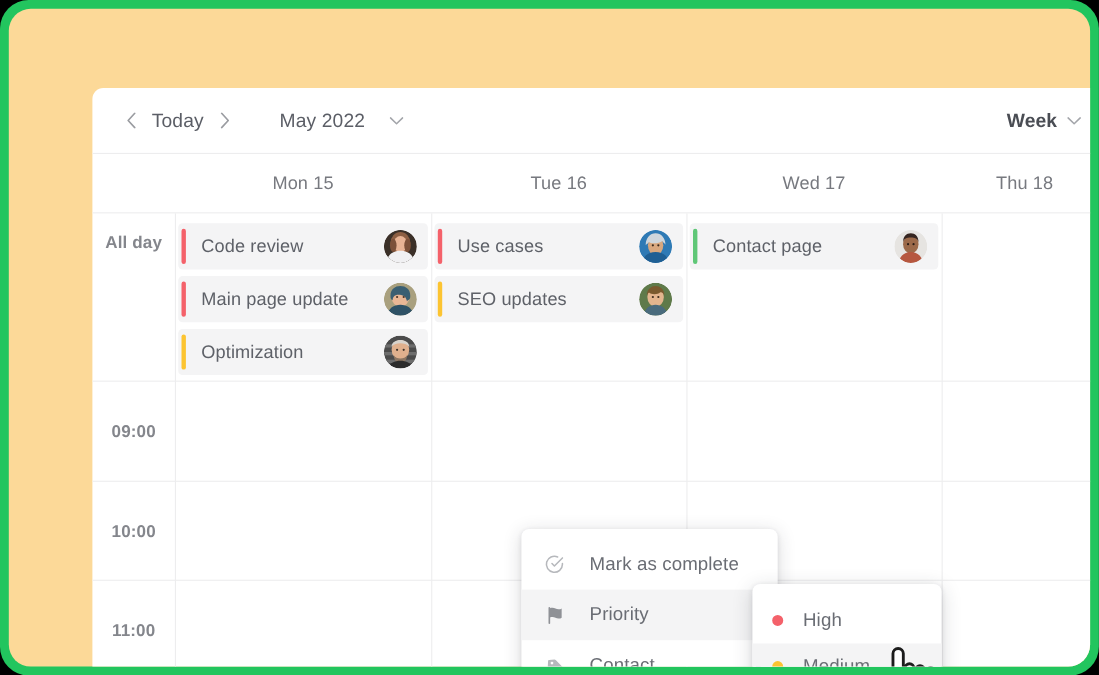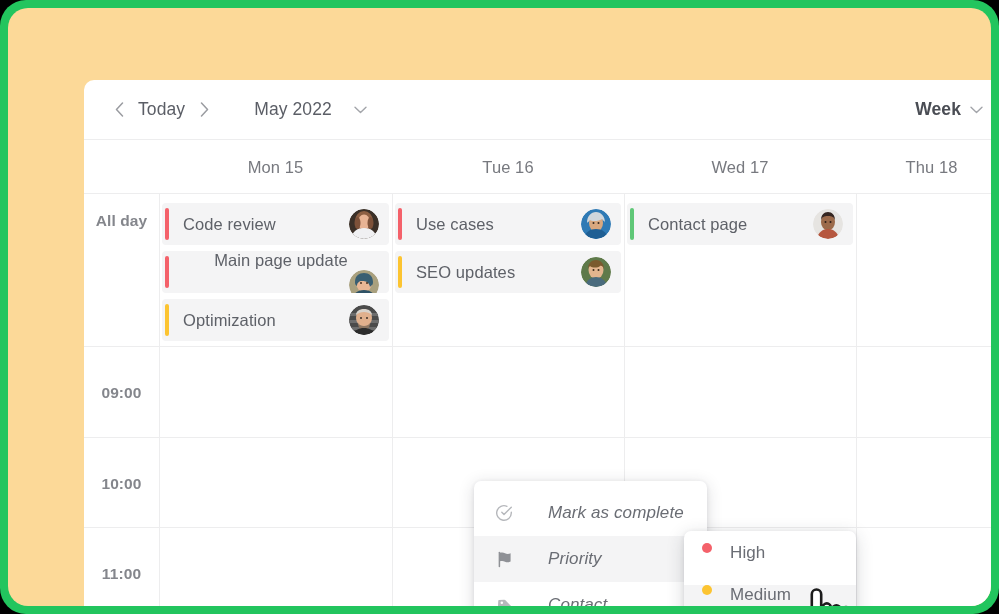--- a/index.html
+++ b/index.html
@@ -188,25 +188,24 @@
   .mi.active { background: #f4f4f5; }
   .mi .micon {
     width: 20px; height: 20px;
     flex: 0 0 20px;
     display: flex; align-items: center; justify-content: center;
     color: #b6b8bc;
   }
   .mi.active .micon { color: #8f9196; }
   .mi .micon svg { display: block; }
   .mi .mlabel {
-    margin-left: 34px;
+    margin-left: 22px;
     font-size: 17px;
     color: #6a6d74;
     letter-spacing: .1px;
-    font-style: italic;
   }
   .mi .marrow {
     margin-left: auto;
     color: #a9abaf;
     display: flex; align-items: center;
   }
   .mi .marrow svg { display: block; }
 
   
   #submenu {
@@ -215,20 +214,21 @@
     width: 172px;
     background: #ffffff;
     border-radius: 7px;
     box-shadow: 0 4px 18px rgba(40,44,56,.18), 0 1px 5px rgba(40,44,56,.10);
     padding: 12px 0 14px 0;
     z-index: 50;
   }
   .si {
     height: 42px;
     display: flex;
+    align-items: center;
     padding: 0 14px 0 18px;
     cursor: pointer;
     position: relative;
   }
   .si.active { background: #f4f4f5; }
   .si .dot {
     width: 10px; height: 10px;
     border-radius: 50%;
     flex: 0 0 10px;
   }
@@ -332,21 +332,21 @@
                 <ellipse cx="15" cy="12" rx="9" ry="10" fill="#8d5f43"></ellipse>
                 <ellipse cx="15" cy="13" rx="6" ry="7.5" fill="#e8b394"></ellipse>
                 <path d="M2 30c1-8 7-11 13-11s12 3 13 11z" fill="#f0f0f2"></path>
                 <ellipse cx="8.5" cy="14" rx="3" ry="6" fill="#7d5139"></ellipse>
                 <ellipse cx="21.5" cy="14" rx="3" ry="6" fill="#7d5139"></ellipse>
               </g>
             </svg>
           </span>
         </div>
 
-        <div class="event" style="left:78px;top:57px;width:227px;flex-direction:column;">
+        <div class="event" style="left:78px;top:57px;width:227px;">
           <span class="bar" style="background:#f4616a;"></span>
           <span class="title">Main page update</span>
           <span class="avatar">
             <svg viewBox="0 0 30 30">
               <defs>
                   <clipPath id="c1">
                     <circle cx="15" cy="15" r="15"></circle>
                   </clipPath>
                 </defs>
               <g clip-path="url(#c1)">

